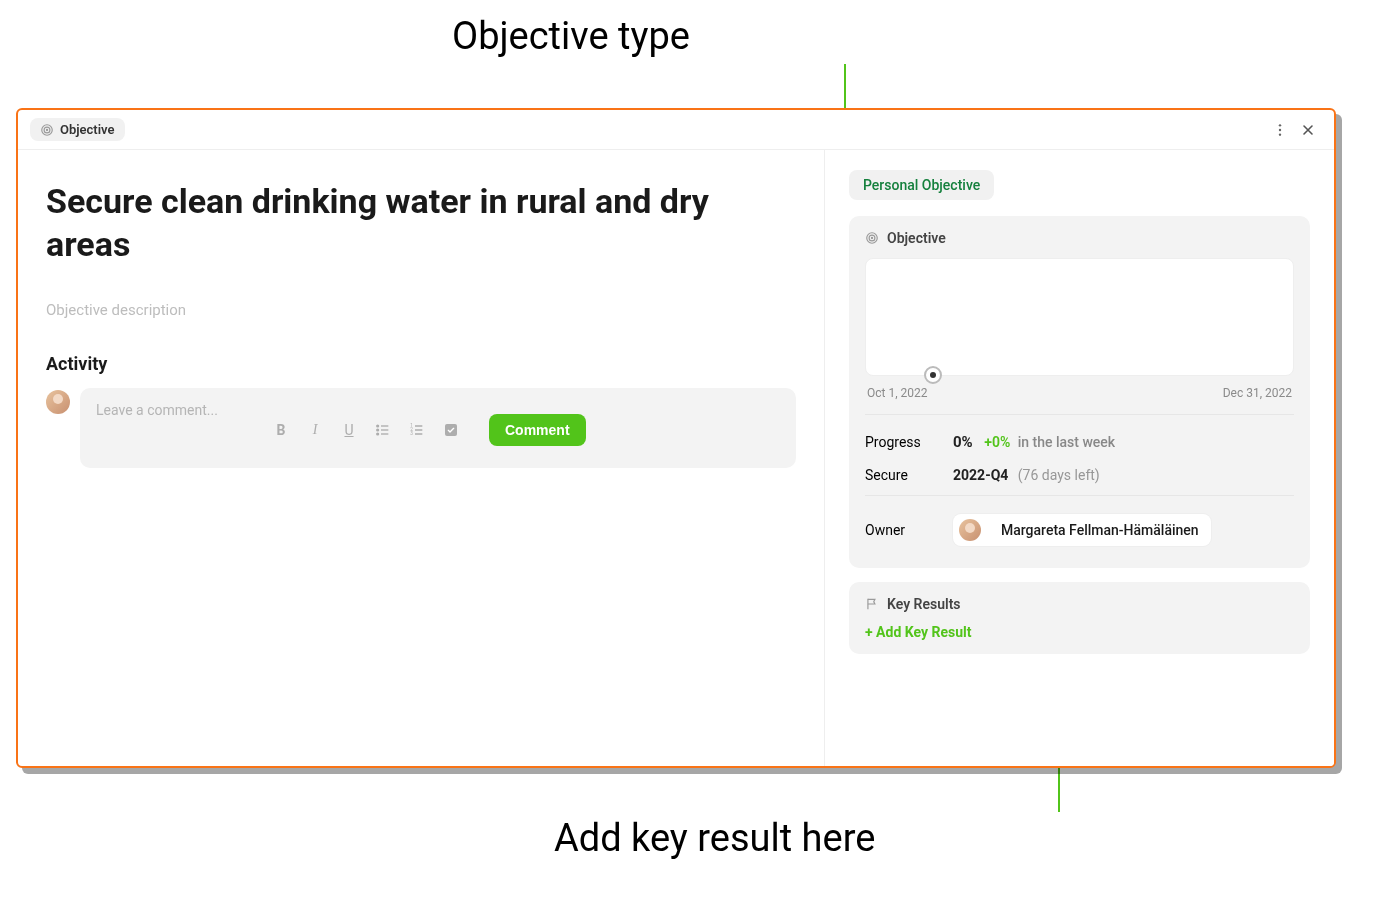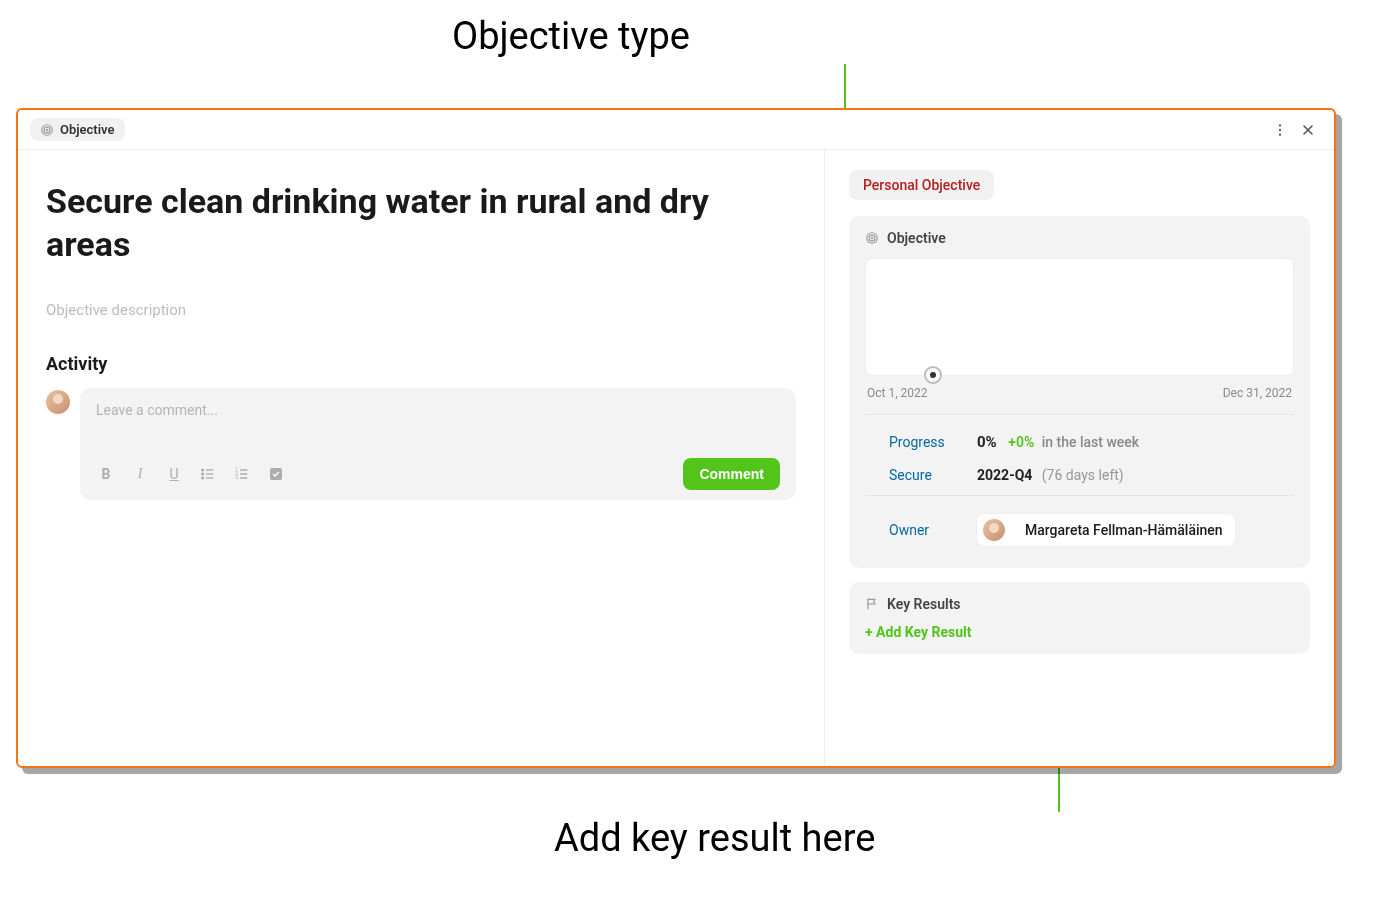--- a/index.html
+++ b/index.html
@@ -116,21 +116,21 @@
     background:#f3d9c5;
     border-radius:50%;
     transform:translateX(-50%);
   }
   .comment-box {
     flex: 1;
     background: #f3f3f3;
     border-radius: 10px;
     padding: 14px 16px 10px 16px;
     display: flex;
-    flex-direction: column;
+    flex-direction: row;
   }
   .comment-input {
     border: none;
     background: transparent;
     outline: none;
     font-size: 14px;
     color: #333;
     min-height: 56px;
     resize: none;
     font-family: inherit;
@@ -167,21 +167,21 @@
     overflow: auto;
     background: #fff;
   }
   .type-pill {
     display: inline-block;
     background: #f1f1f1;
     border-radius: 8px;
     padding: 7px 14px;
     font-size: 14px;
     font-weight: 500;
-    color: #b91c1c;
+    color: #15803d;
     margin-bottom: 16px;
   }
   .card {
     background: #f3f3f3;
     border-radius: 10px;
     padding: 14px 16px;
     margin-bottom: 14px;
   }
   .card-header {
     display: flex;
@@ -223,22 +223,21 @@
     margin: 10px 2px 14px 2px;
   }
   .meta-row {
     display:flex;
     align-items:center;
     font-size:14px;
     padding: 8px 0;
   }
   .meta-label {
     width: 88px;
-    color:#0369a1;
-    margin-left:24px;
+    color:#000000;
   }
   .meta-value { color:#222; font-weight:500; }
   .prog-pct { font-weight:700; font-size:15px; margin-right:8px; }
   .prog-delta { color:#52c41a; font-weight:600; margin-right:4px; }
   .prog-tail { color:#888; }
   .period-sub { color:#979797; font-weight:400; margin-left:6px; }
   .owner-chip {
     display:inline-flex;
     align-items:center;
     gap:20px;

